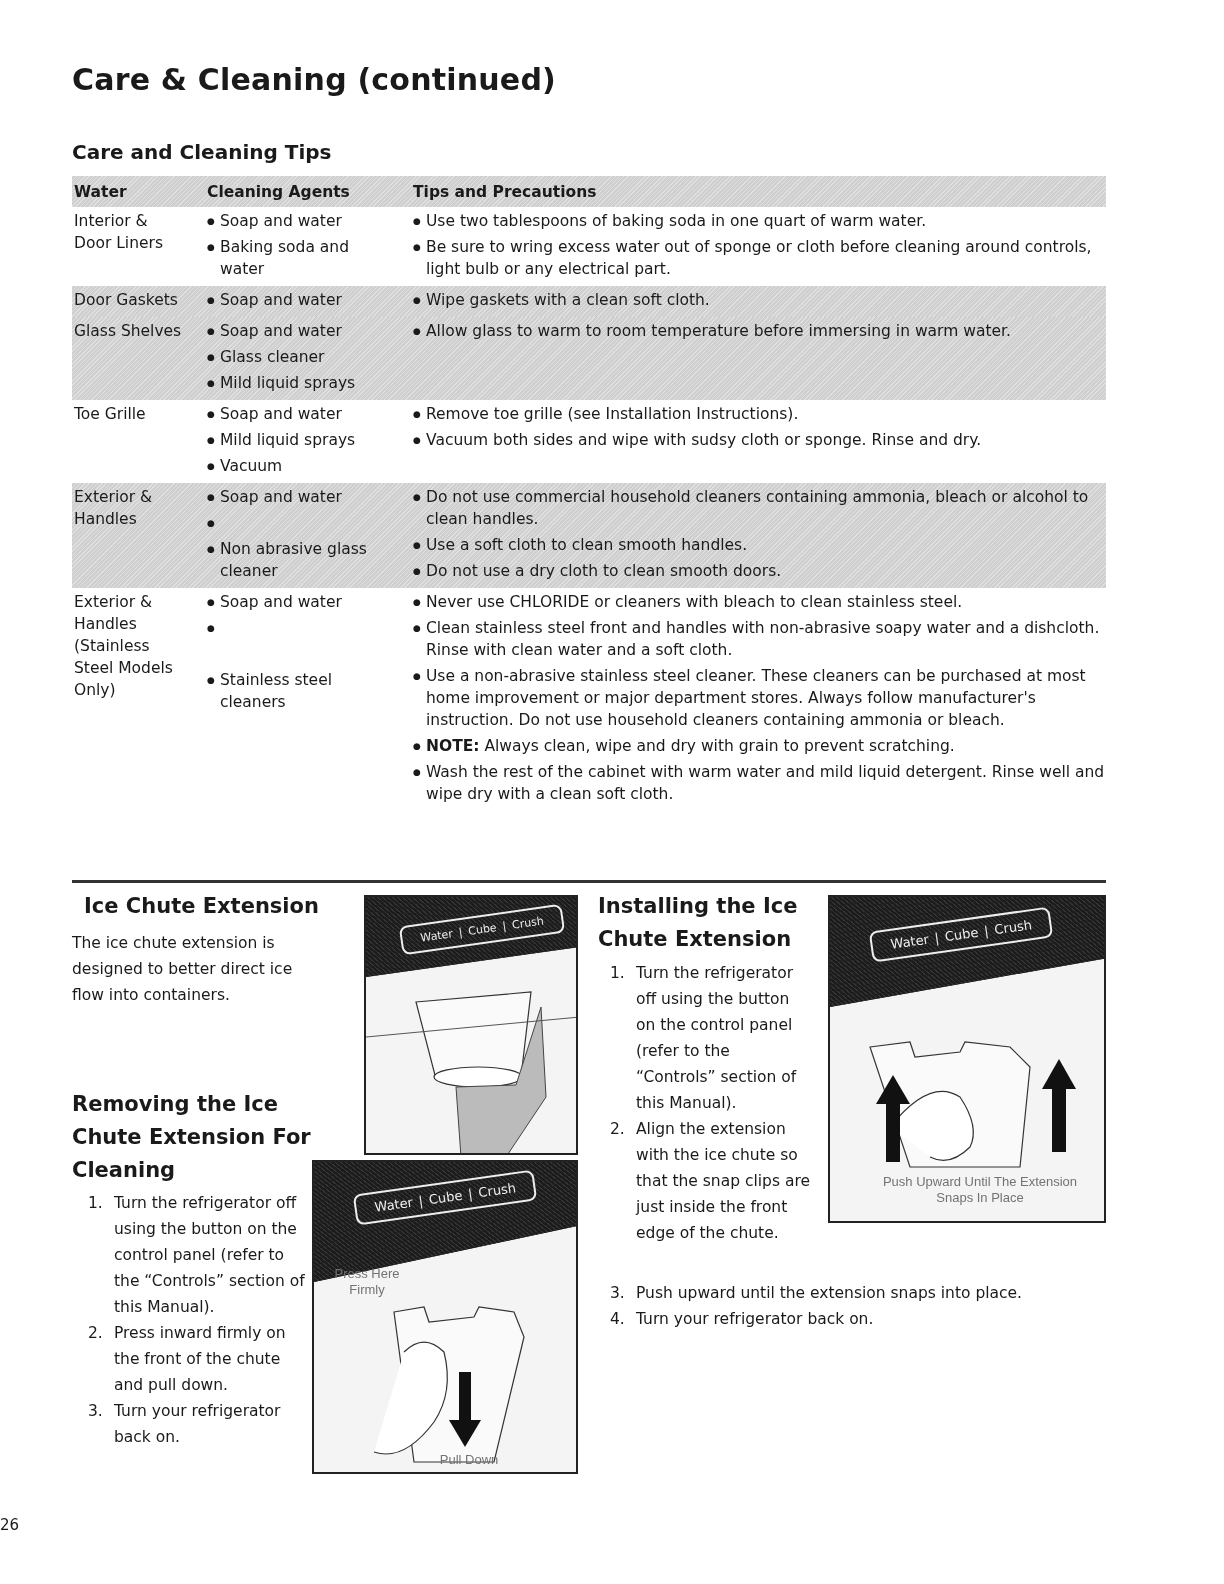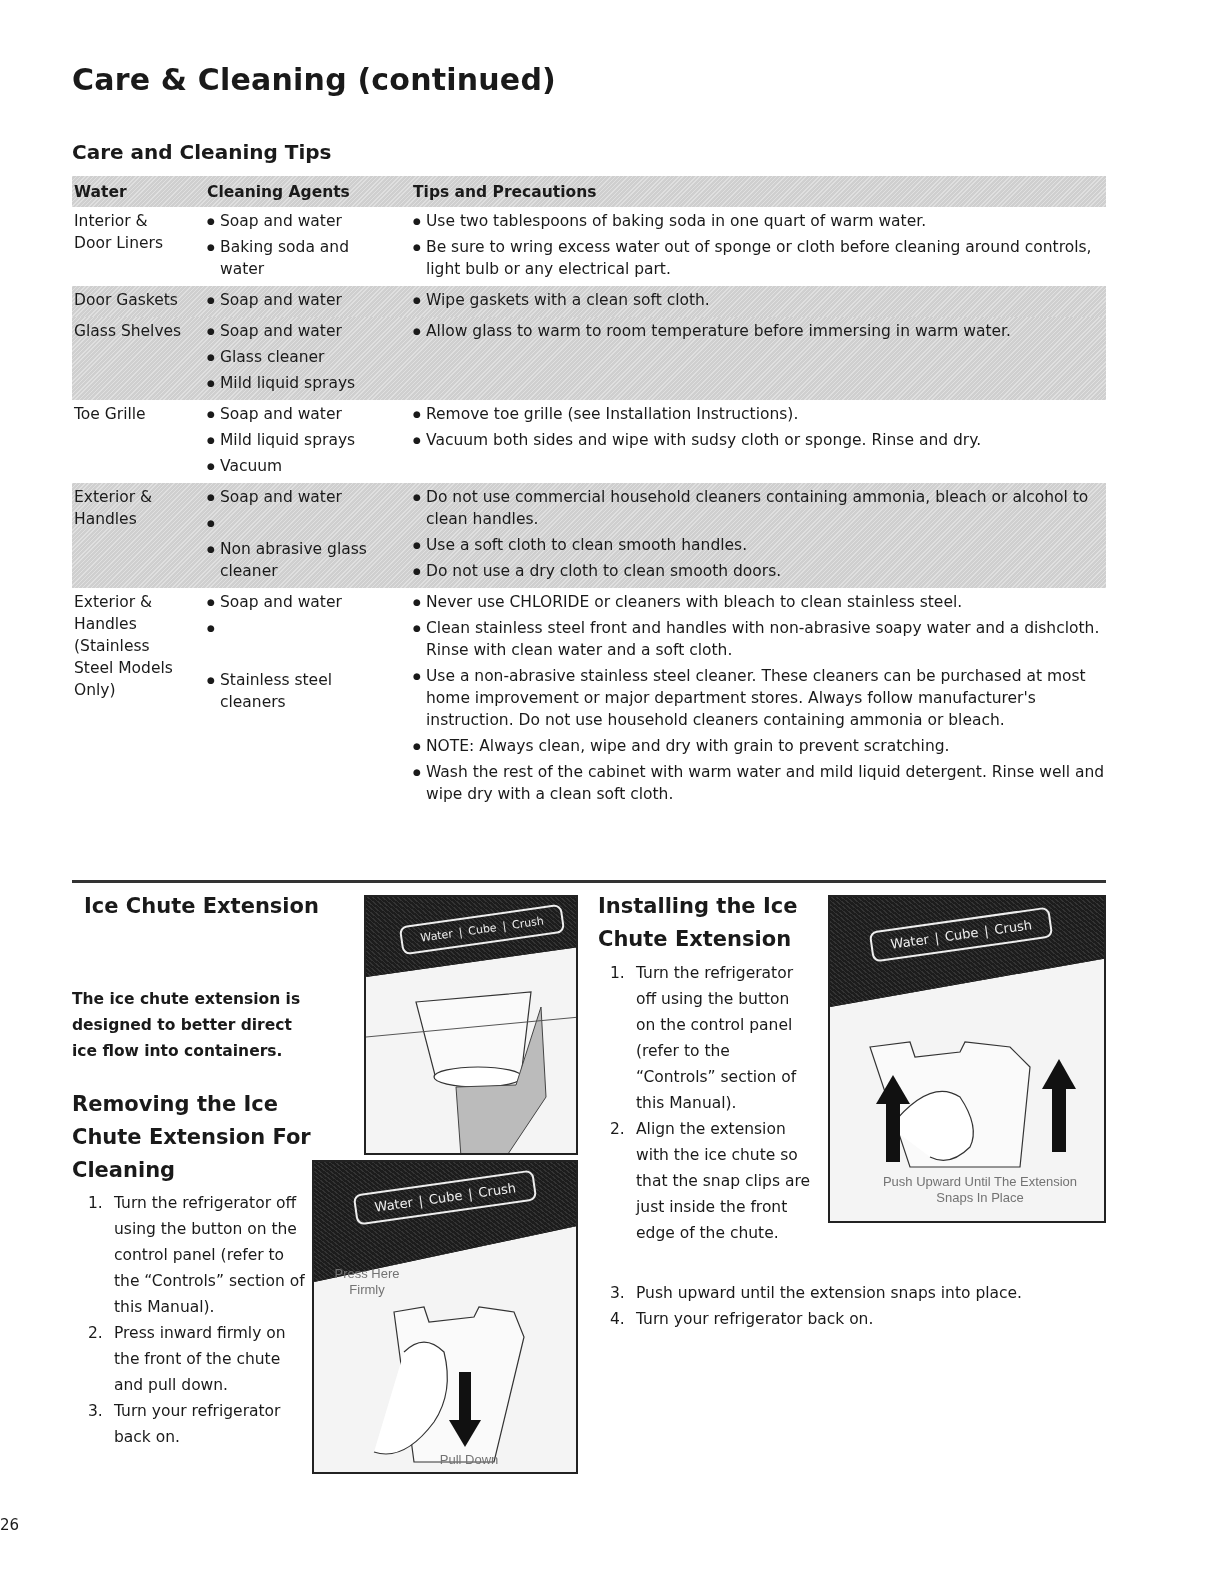--- a/index.html
+++ b/index.html
@@ -14,21 +14,21 @@
   .tips-table th { font-weight: bold; font-size: 15.5px; padding-top: 5px; padding-bottom: 4px; }
   .shaded { background-color: #cfcfcf;
     background-image: repeating-linear-gradient(135deg, rgba(255,255,255,0.35) 0 1px, transparent 1px 3px); }
   .col-part { width: 135px; padding-left: 2px !important; }
   .col-agents { width: 206px; }
   .col-tips { width: 693px; margin-top: 11px; }
   .blist { list-style: none; }
   .blist li { position: relative; padding-left: 13px; margin-bottom: 4px; }
   .blist li::before { content: "\25CF"; position: absolute; left: 0; top: 0; font-size: 9px; }
   .spacer-li { height: 22px; }
-  .note-strong { font-weight: normal; }
+  .note-strong { font-weight: bold; }
 
   .divider { position: absolute; left: 72px; top: 880px; width: 1034px; height: 3px; background: #333; }
 
   .h2 { position: absolute; font-size: 21px; font-weight: bold; line-height: 33px; }
   .para { position: absolute; font-size: 15.5px; line-height: 26px; }
   .olist { position: absolute; list-style: none; font-size: 15.5px; line-height: 26px; }
   .olist li { position: relative; padding-left: 26px; }
   .olist .num { position: absolute; left: 0; top: 0; }
 
   .figure { position: absolute; border: 2px solid #222; background: #f4f4f4; overflow: hidden; }
@@ -156,21 +156,21 @@
         <li>Wash the rest of the cabinet with warm water and mild liquid detergent. Rinse well and wipe dry with a clean soft cloth.</li>
       </ul>
         </td>
     </tr>
   </tbody>
 </table>
 
 <div class="divider"></div>
 
 <h3 class="h2" style="left:84px;top:890px;">Ice Chute Extension</h3>
-<p class="para" style="left:72px;top:986px;width:250px;font-weight:bold;">The ice chute extension is designed to better direct ice flow into containers.</p>
+<p class="para" style="left:72px;top:930px;width:250px;">The ice chute extension is designed to better direct ice flow into containers.</p>
 
 <h3 class="h2" style="left:72px;top:1088px;width:240px;">Removing the Ice Chute Extension For Cleaning</h3>
 <ol class="olist" style="left:88px;top:1190px;width:220px;">
   <li><span class="num">1.</span><span>Turn the refrigerator off using the button on the control panel (refer to the “Controls” section of this Manual).</span></li>
   <li><span class="num">2.</span><span>Press inward firmly on the front of the chute and pull down.</span></li>
   <li><span class="num">3.</span><span>Turn your refrigerator back on.</span></li>
 </ol>
 
 <div class="figure" style="left:364px;top:895px;width:214px;height:260px;">
   <div class="fig-panel" style="height:80px;transform:skewY(-8deg);transform-origin:left bottom;top:-20px;height:100px;"></div>

